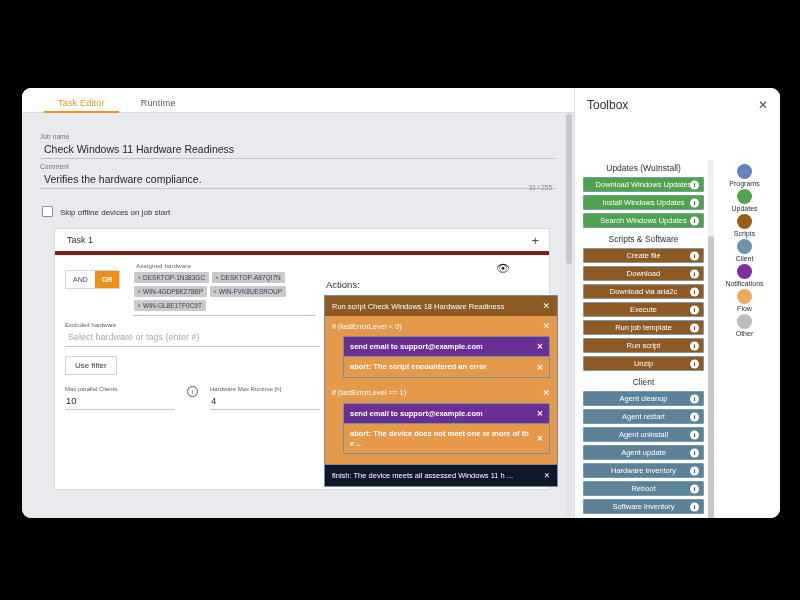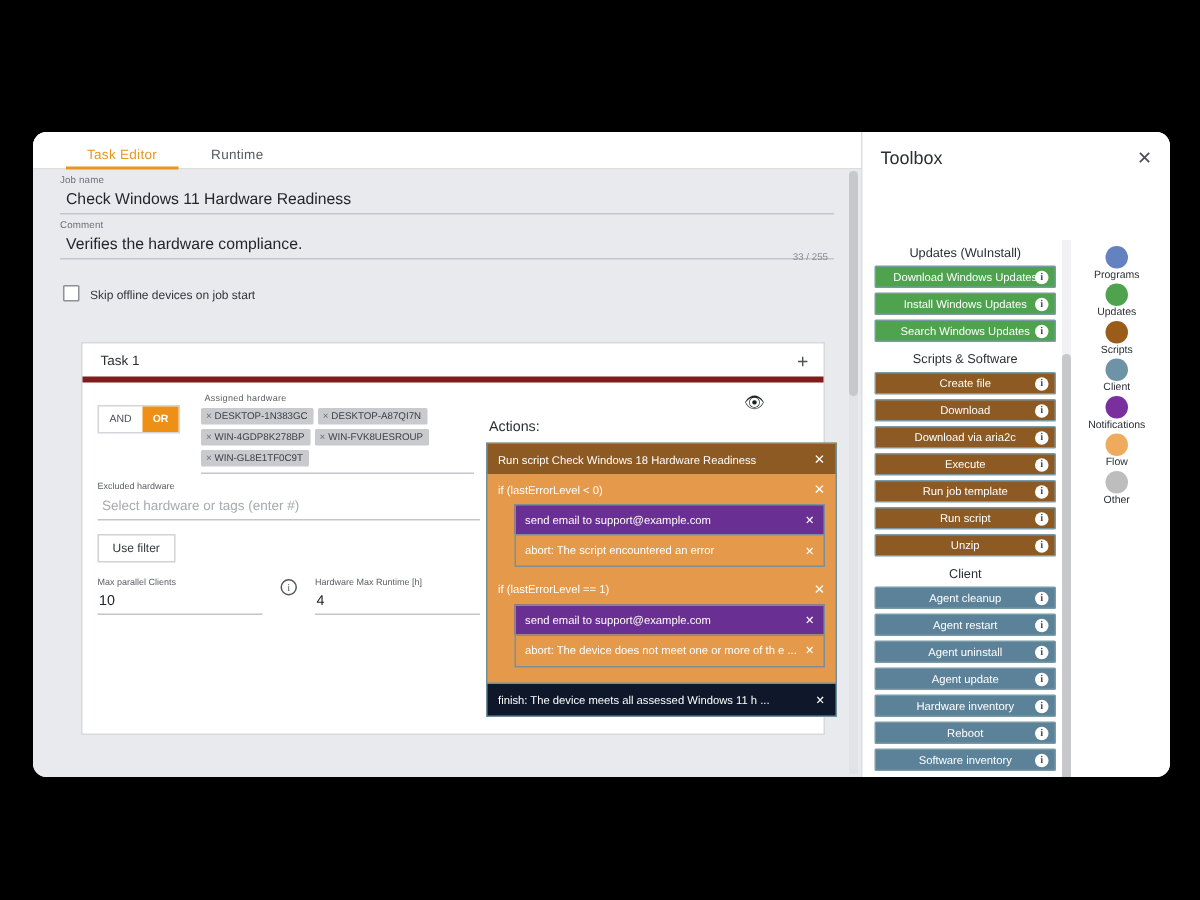--- a/index.html
+++ b/index.html
@@ -51,21 +51,21 @@
     letter-spacing: .2px;
   }
   .tab.active { color: #e8961e; }
   .tab.active::after {
     content: "";
     position: absolute;
     left: 4px; right: 4px; bottom: 0;
     height: 2px; background: #e8961e;
     z-index: 2;
   }
-  .field-wrap { position: relative; padding: 0 18px; }
+  .field-wrap { position: relative; padding: 0 18px; margin-top: 16px; }
   .small-label {
     font-size: 6.5px;
     color: #6d7179;
     padding: 4px 0 1px 0;
     letter-spacing: .1px;
   }
   .input-line {
     border-bottom: 1px solid #c3c5cb;
     font-size: 10.5px;
     color: #22262b;
@@ -189,21 +189,21 @@
     box-sizing: border-box;
   }
   .act-bar {
     display: flex; align-items: center; justify-content: space-between;
     font-size: 7.5px; color: #ffffff;
     padding: 5px 7px;
   }
   .act-bar .xk { font-size: 9px; color: #fff; }
   .act-bar.root { background: #8c5a22; }
   .act-bar.ifbar { background: transparent; }
-  .nested { padding: 0 7px 5px 18px; }
+  .nested { padding: 0 7px 5px 18px; font-weight: bold; }
   .act-item {
     display: flex; align-items: center; justify-content: space-between;
     font-size: 7.5px; color: #ffffff;
     padding: 5px 6px;
     border: 1px solid #7c8f98;
     box-sizing: border-box;
   }
   .act-item.purple { background: #6a2f93; border-bottom: none; }
   .act-item.orange { background: #e49a4a; }
   .act-item .lbl { padding-right: 4px; line-height: 1.25; }

